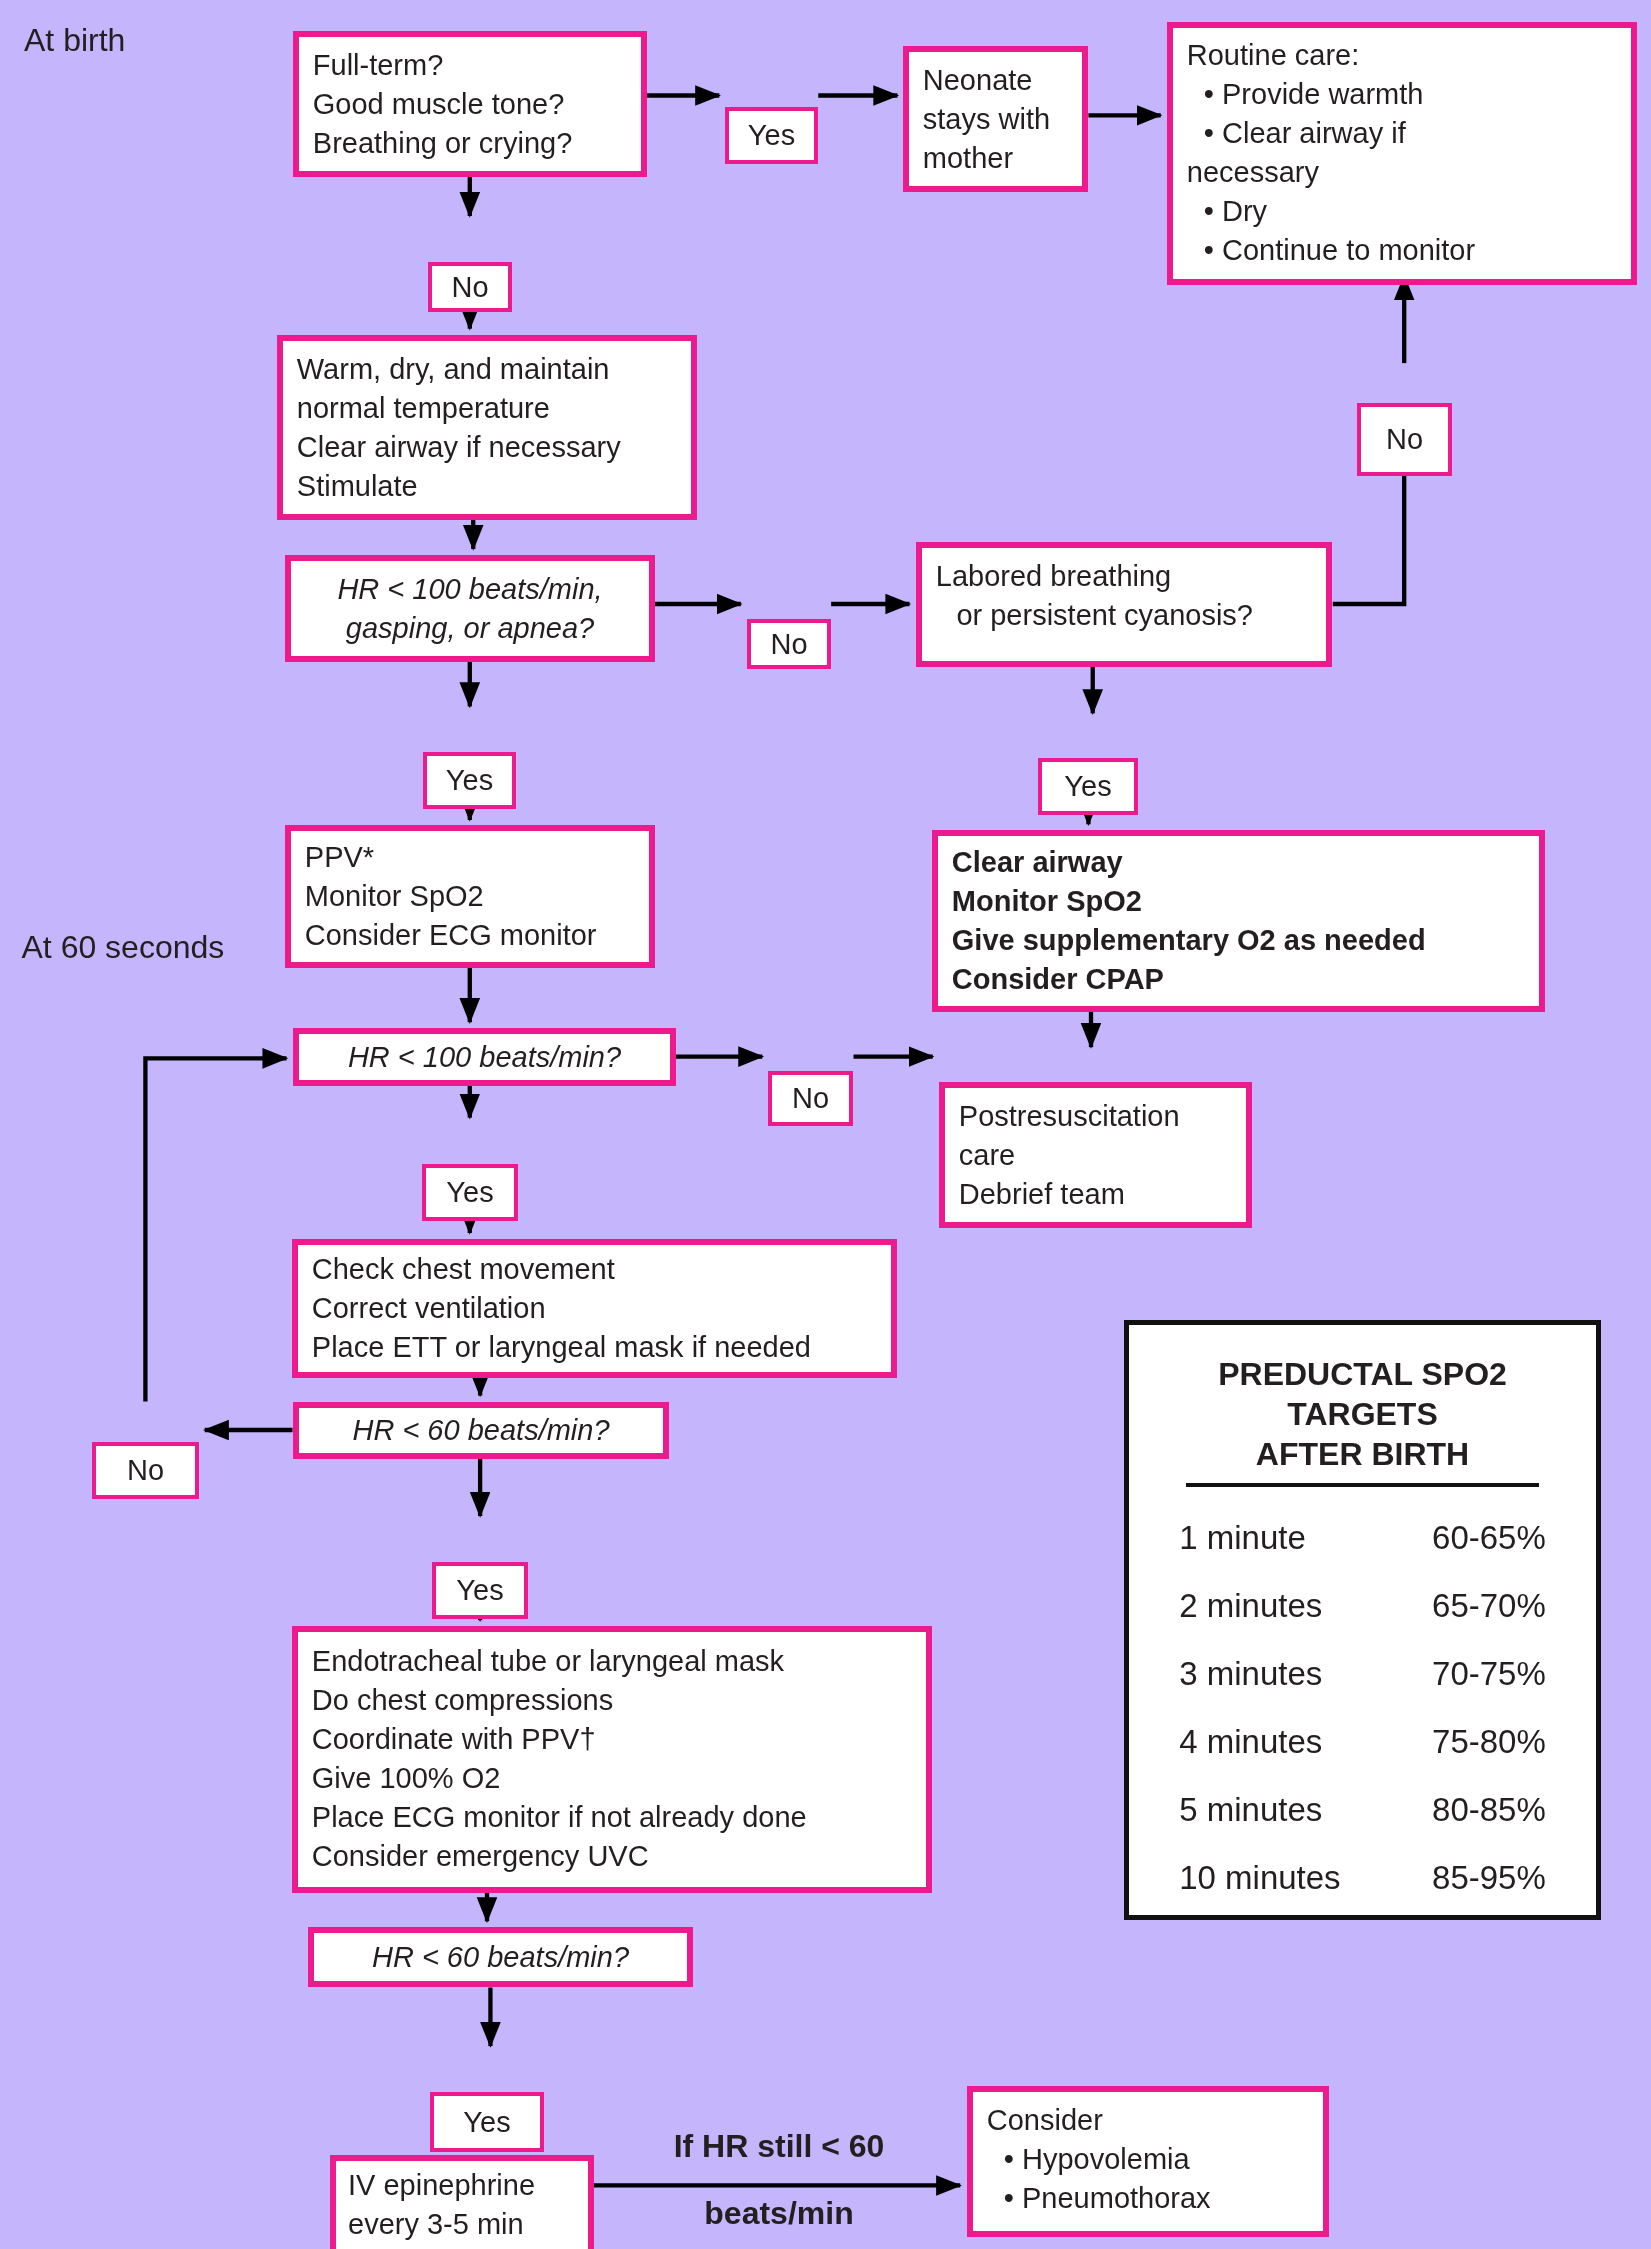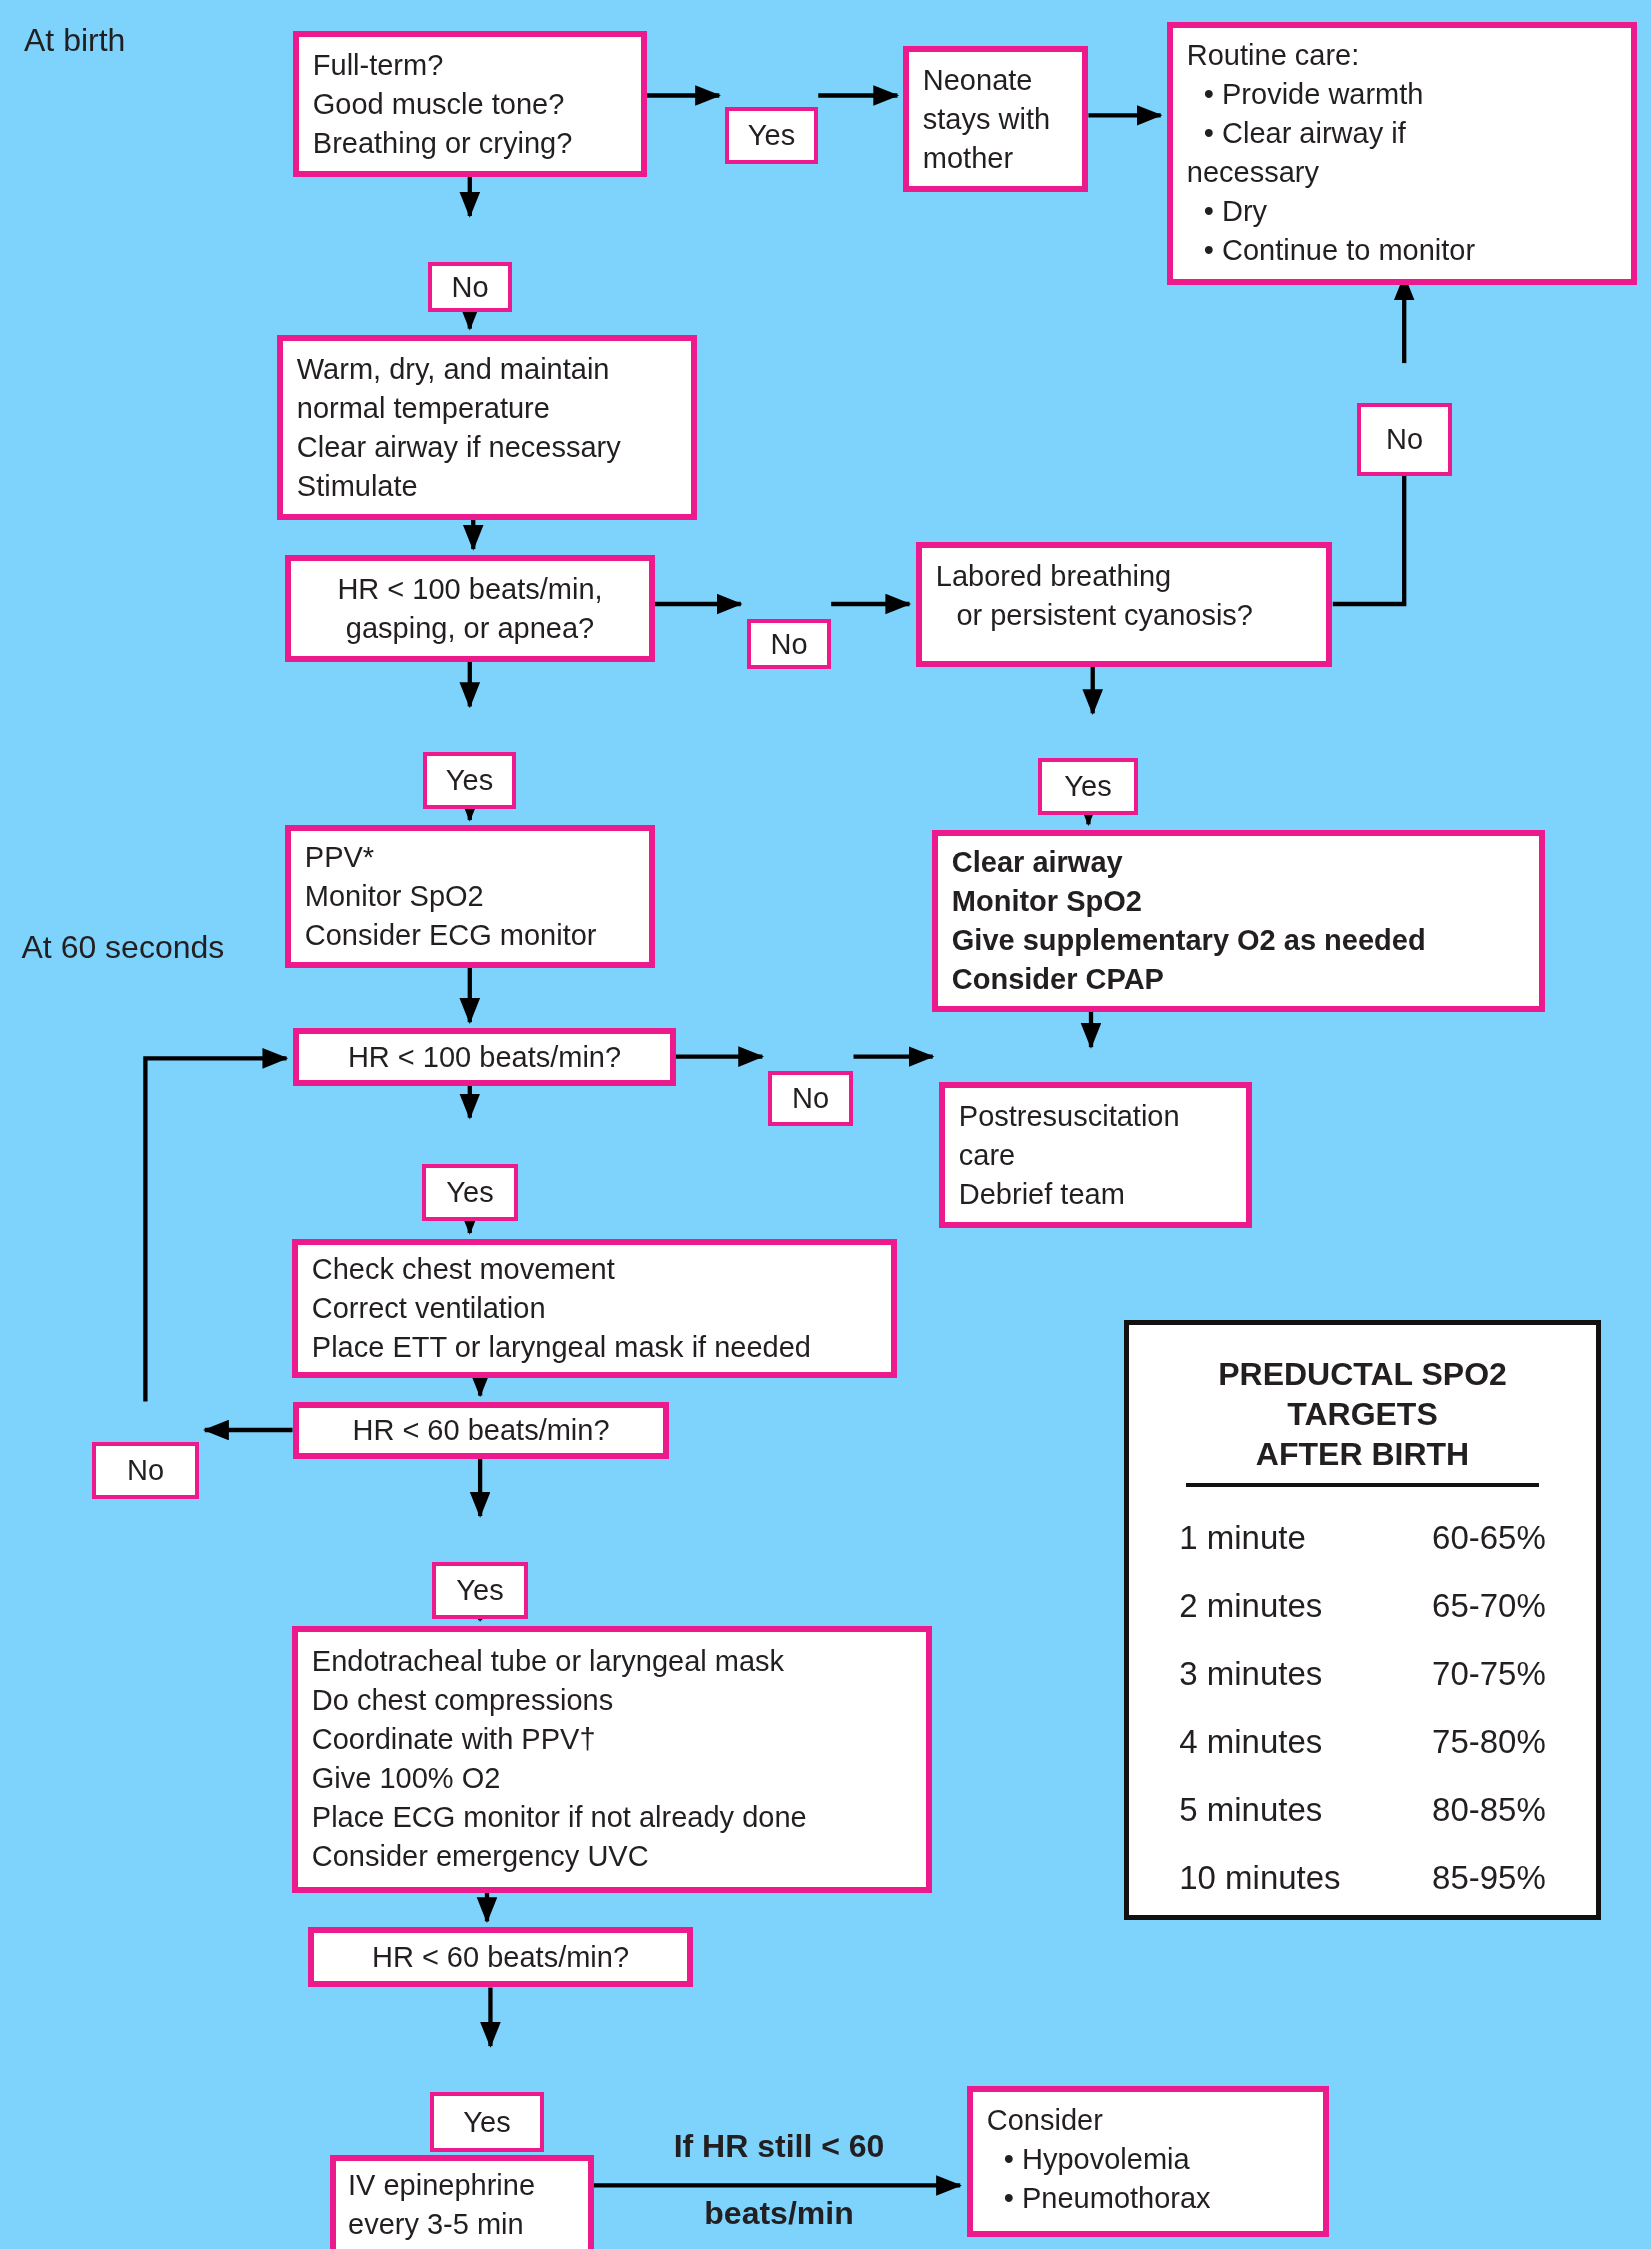--- a/index.html
+++ b/index.html
@@ -1,29 +1,29 @@
 <!DOCTYPE html>
 <html style="--pink: #ec1a8c; --ink: #231f20;font-size:13.8px"><head>
 <meta charset="utf-8">
 <style>
   :root { --pink:#ec1a8c; --ink:#231f20; }
   html,body{margin:0;padding:0;background:#ffffff;}
   #canvas{
-    position:relative; width:1652px; height:2250px; background:#7dd3fc;
+    position:relative; width:1652px; height:2250px; background:#c4b5fd;
     font-family:"Liberation Sans", sans-serif; color:var(--ink);
     overflow:hidden;
   }
   #wires{position:absolute;left:0;top:0;width:1652px;height:2250px;pointer-events:none;}
   #wires line, #wires polyline{stroke:#000;stroke-width:5;fill:none;}
   .node{
     position:absolute; box-sizing:border-box; background:#fff;
     border:6px solid var(--pink); padding:8.6px 13.8px;
     font-size:29px; line-height:39px;
   }
-  .q{display:flex;flex-direction:column;align-items:center;justify-content:center;text-align:center;}
+  .q{display:flex;flex-direction:column;align-items:center;justify-content:center;text-align:center;font-style:italic;}
   .small{
     border-width:4.3px; padding:1.7px 6.9px; display:flex; align-items:center;
     justify-content:center; text-align:center;margin-top:40px;
   }
   .ln{white-space:nowrap;}
   .indent2{margin-left:20.6px;}
   .bullet{text-indent:17px; white-space:normal; max-width:337px;}
   .sidelabel{position:absolute; font-size:32px; line-height:38px;}
   .arrowlabel{position:absolute; font-size:32px; font-weight:bold; text-align:center; line-height:38px;}
   

